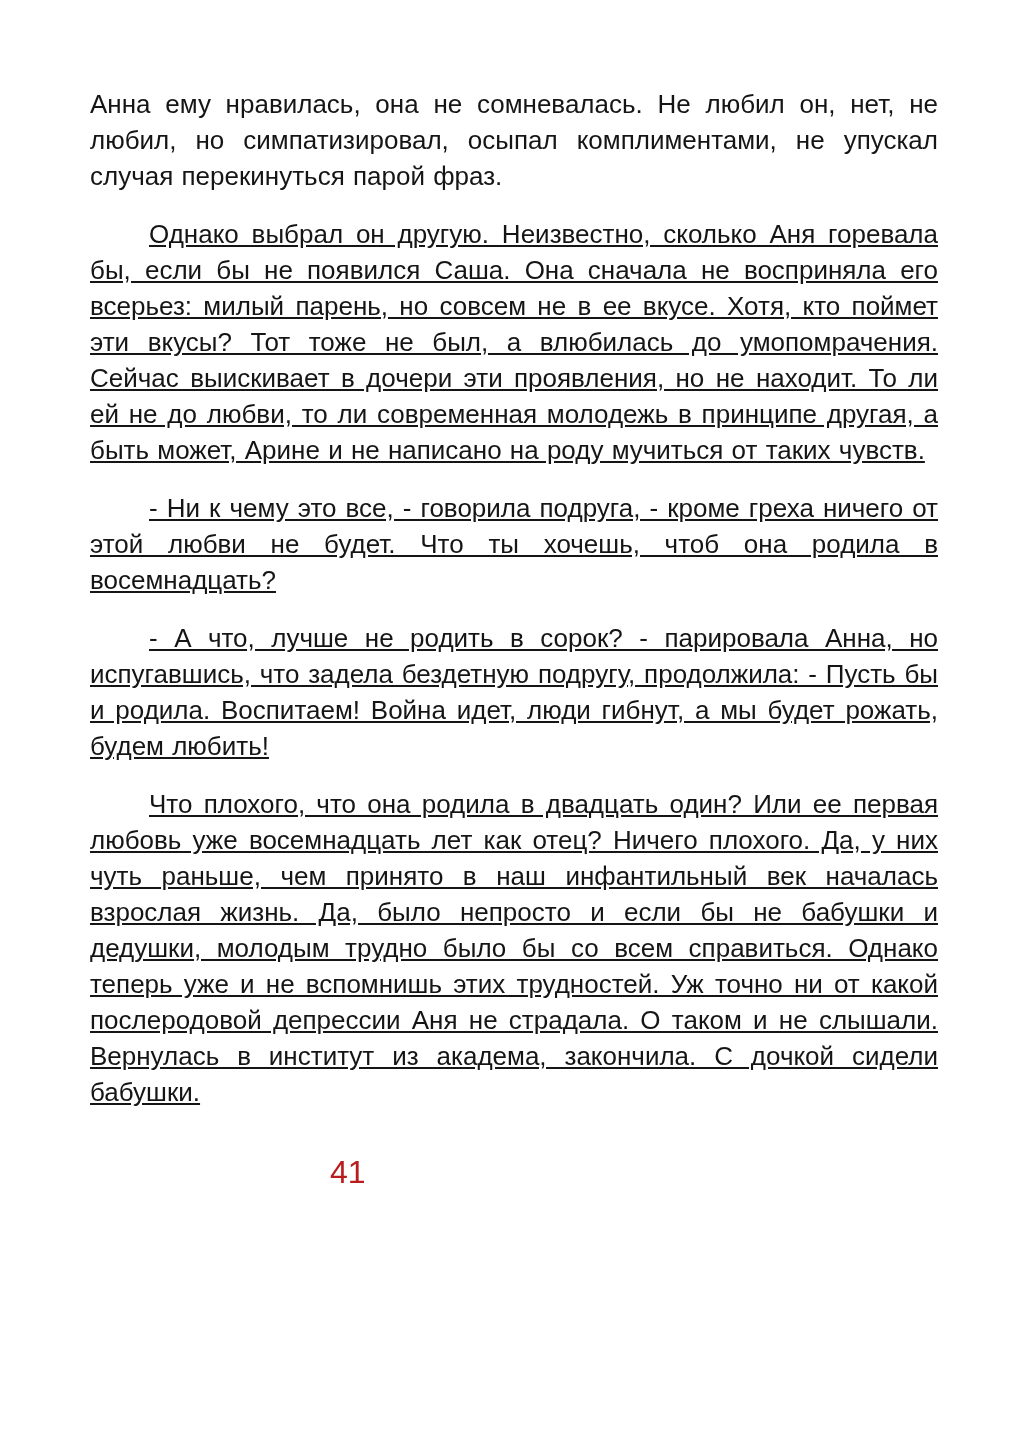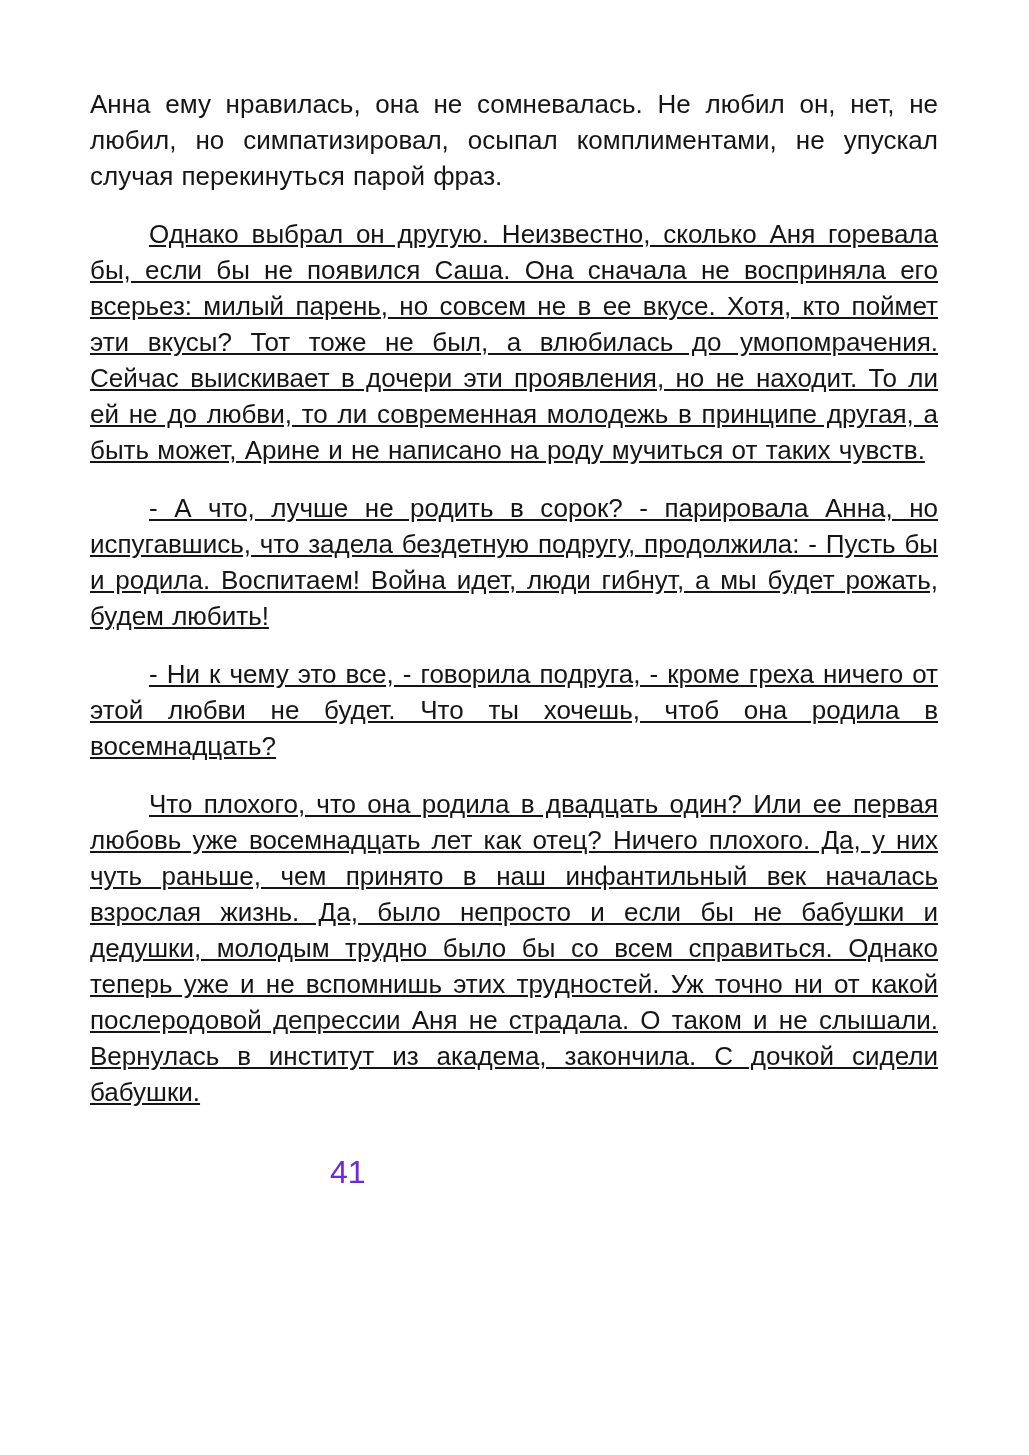--- a/index.html
+++ b/index.html
@@ -32,29 +32,29 @@
   }
   .body-text p.indent {
     text-indent: 59px;
     text-decoration: underline;
   }
   .page-number {
     margin-top: 22px;
     margin-left: 240px;
     font-size: 32px;
     line-height: 36px;
-    color: #6d28d9;
+    color: #b91c1c;
     display: inline-block;
   }
 </style>
 </head>
 <body>
 
 <div class="page">
   <div class="body-text">
     <p>Анна ему нравилась, она не сомневалась. Не любил он, нет, не любил, но симпатизировал, осыпал комплиментами, не упускал случая перекинуться парой фраз.</p>
     <p class="indent">Однако выбрал он другую. Неизвестно, сколько Аня горевала бы, если бы не появился Саша. Она сначала не восприняла его всерьез: милый парень, но совсем не в ее вкусе. Хотя, кто поймет эти вкусы? Тот тоже не был, а влюбилась до умопомрачения. Сейчас выискивает в дочери эти проявления, но не находит. То ли ей не до любви, то ли современная молодежь в принципе другая, а быть может, Арине и не написано на роду мучиться от таких чувств.</p>
+    <p class="indent">- Ни к чему это все, - говорила подруга, - кроме греха ничего от этой любви не будет. Что ты хочешь, чтоб она родила в восемнадцать?</p>
     <p class="indent">- А что, лучше не родить в сорок? - парировала Анна, но испугавшись, что задела бездетную подругу, продолжила: - Пусть бы и родила. Воспитаем! Война идет, люди гибнут, а мы будет рожать, будем любить!</p>
-    <p class="indent">- Ни к чему это все, - говорила подруга, - кроме греха ничего от этой любви не будет. Что ты хочешь, чтоб она родила в восемнадцать?</p>
     <p class="indent">Что плохого, что она родила в двадцать один? Или ее первая любовь уже восемнадцать лет как отец? Ничего плохого. Да, у них чуть раньше, чем принято в наш инфантильный век началась взрослая жизнь. Да, было непросто и если бы не бабушки и дедушки, молодым трудно было бы со всем справиться. Однако теперь уже и не вспомнишь этих трудностей. Уж точно ни от какой послеродовой депрессии Аня не страдала. О таком и не слышали. Вернулась в институт из академа, закончила. С дочкой сидели бабушки.</p>
   </div>
   <div class="page-number">41</div>
 </div>
 
 </body></html>

